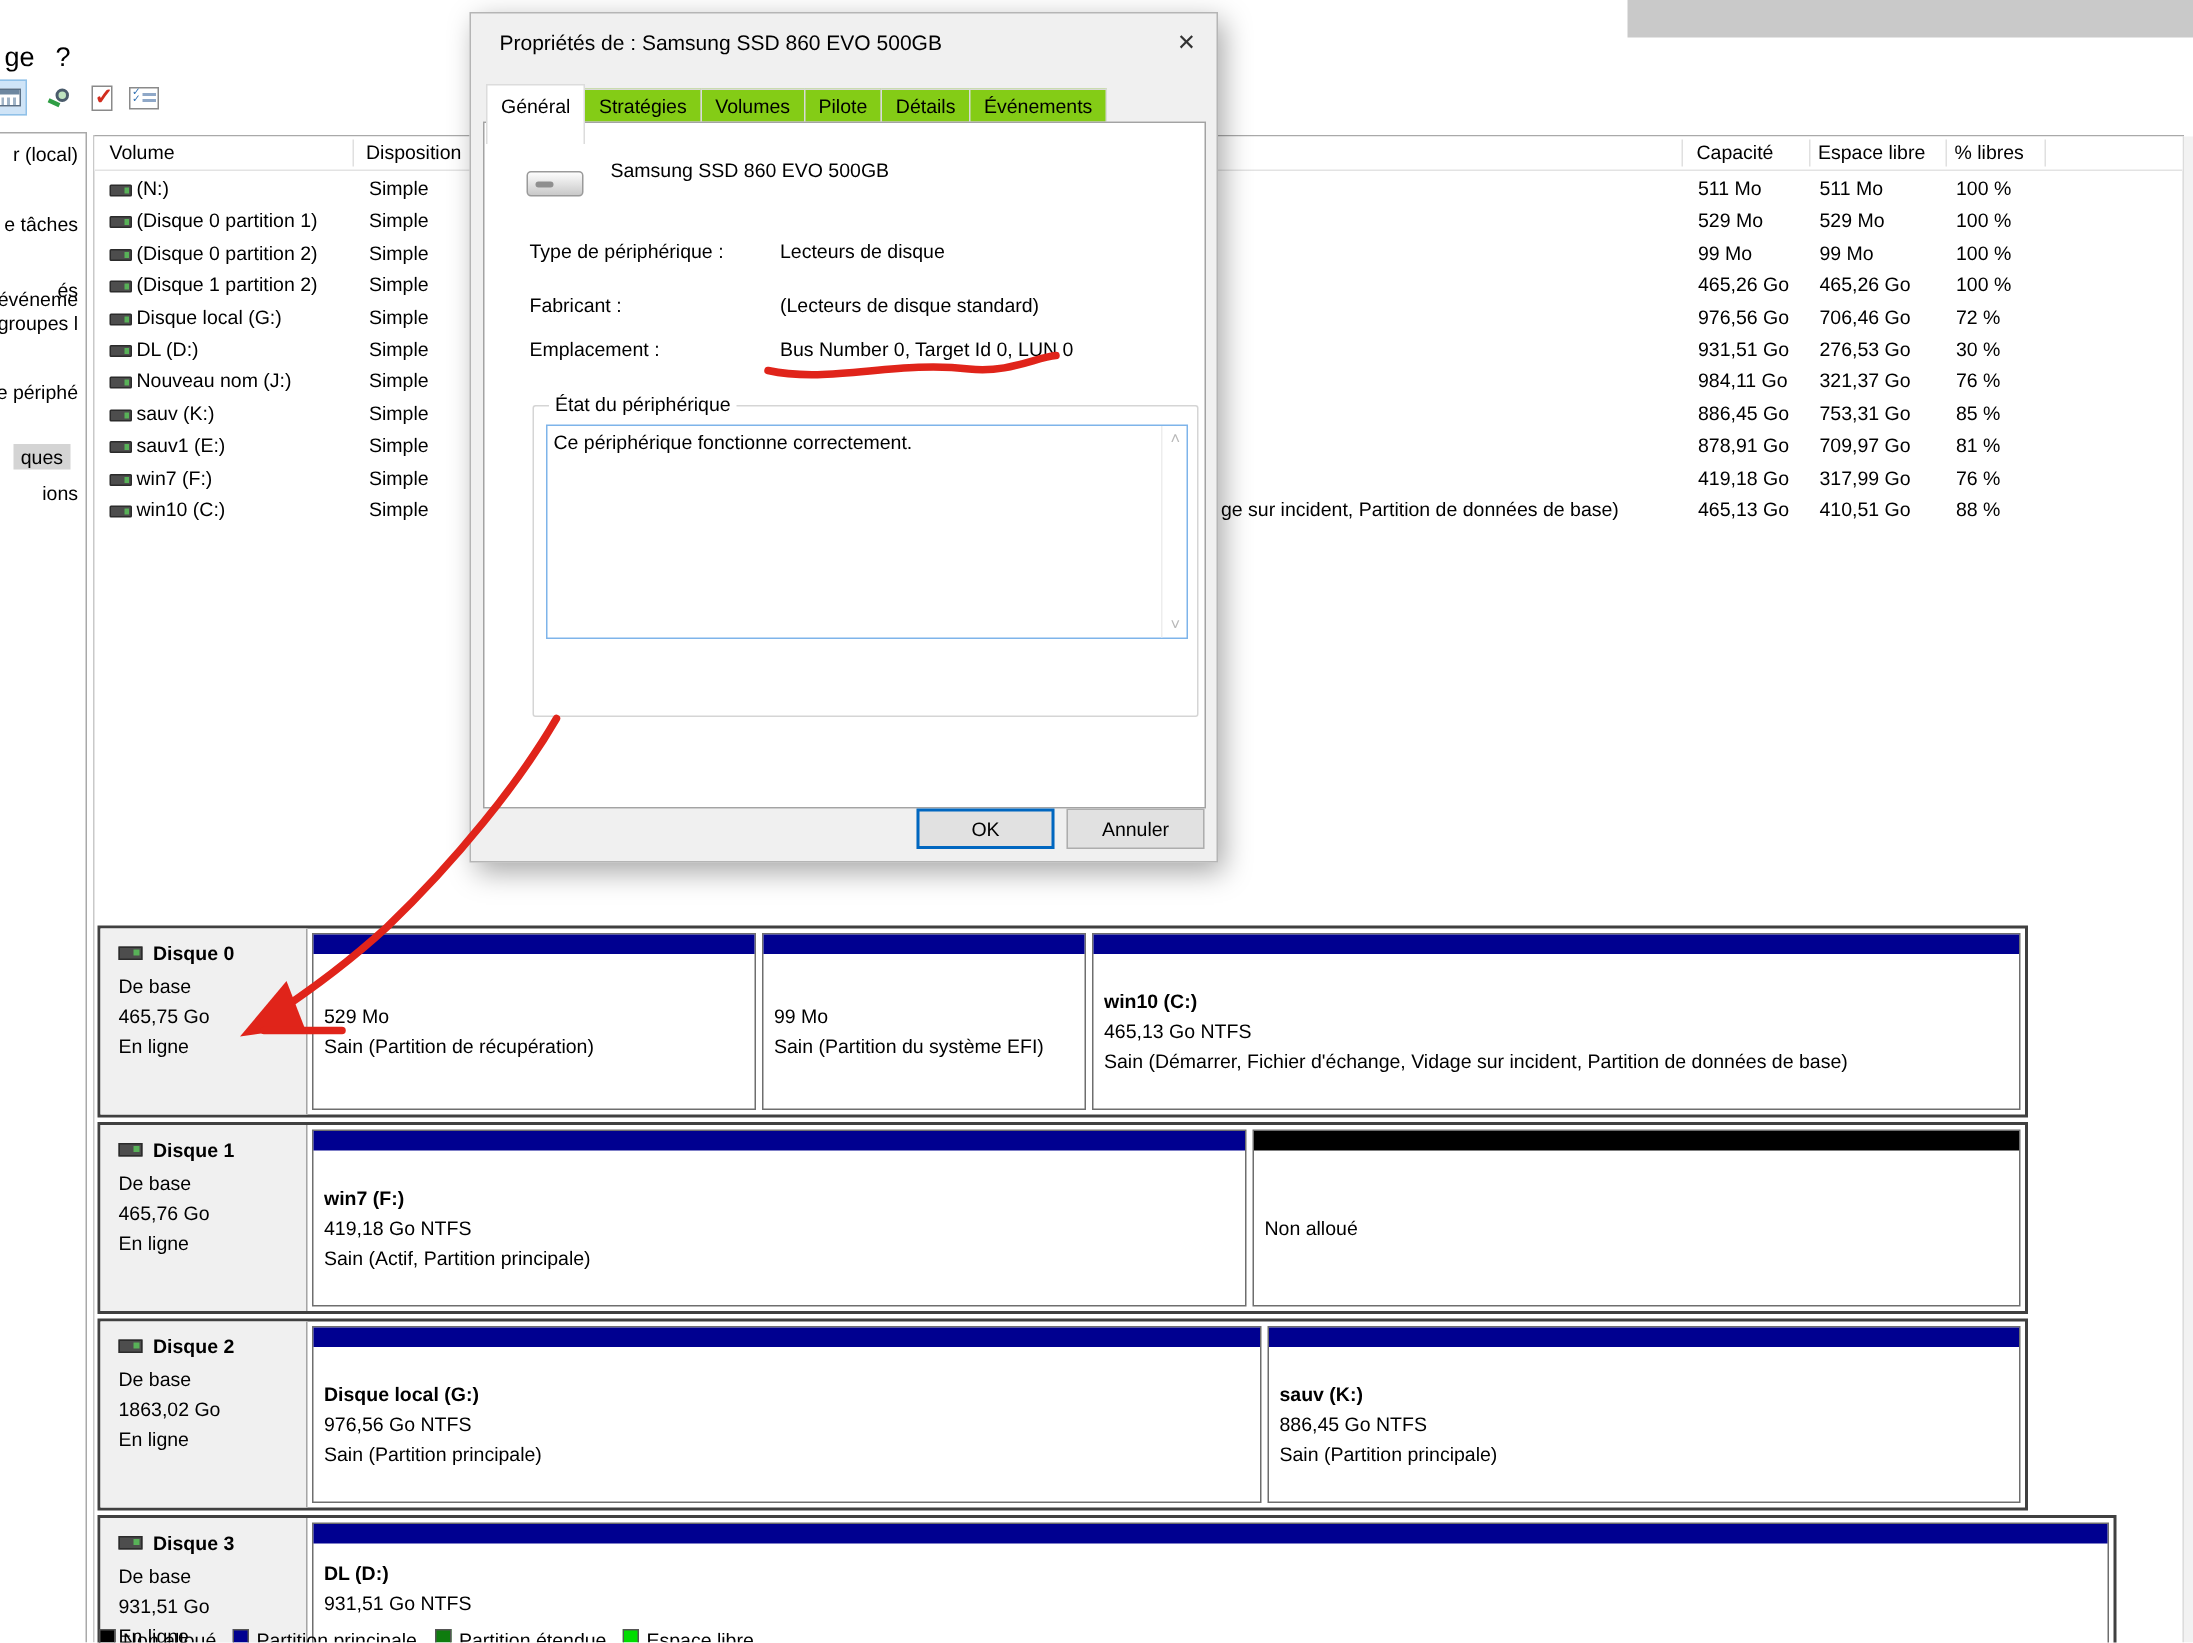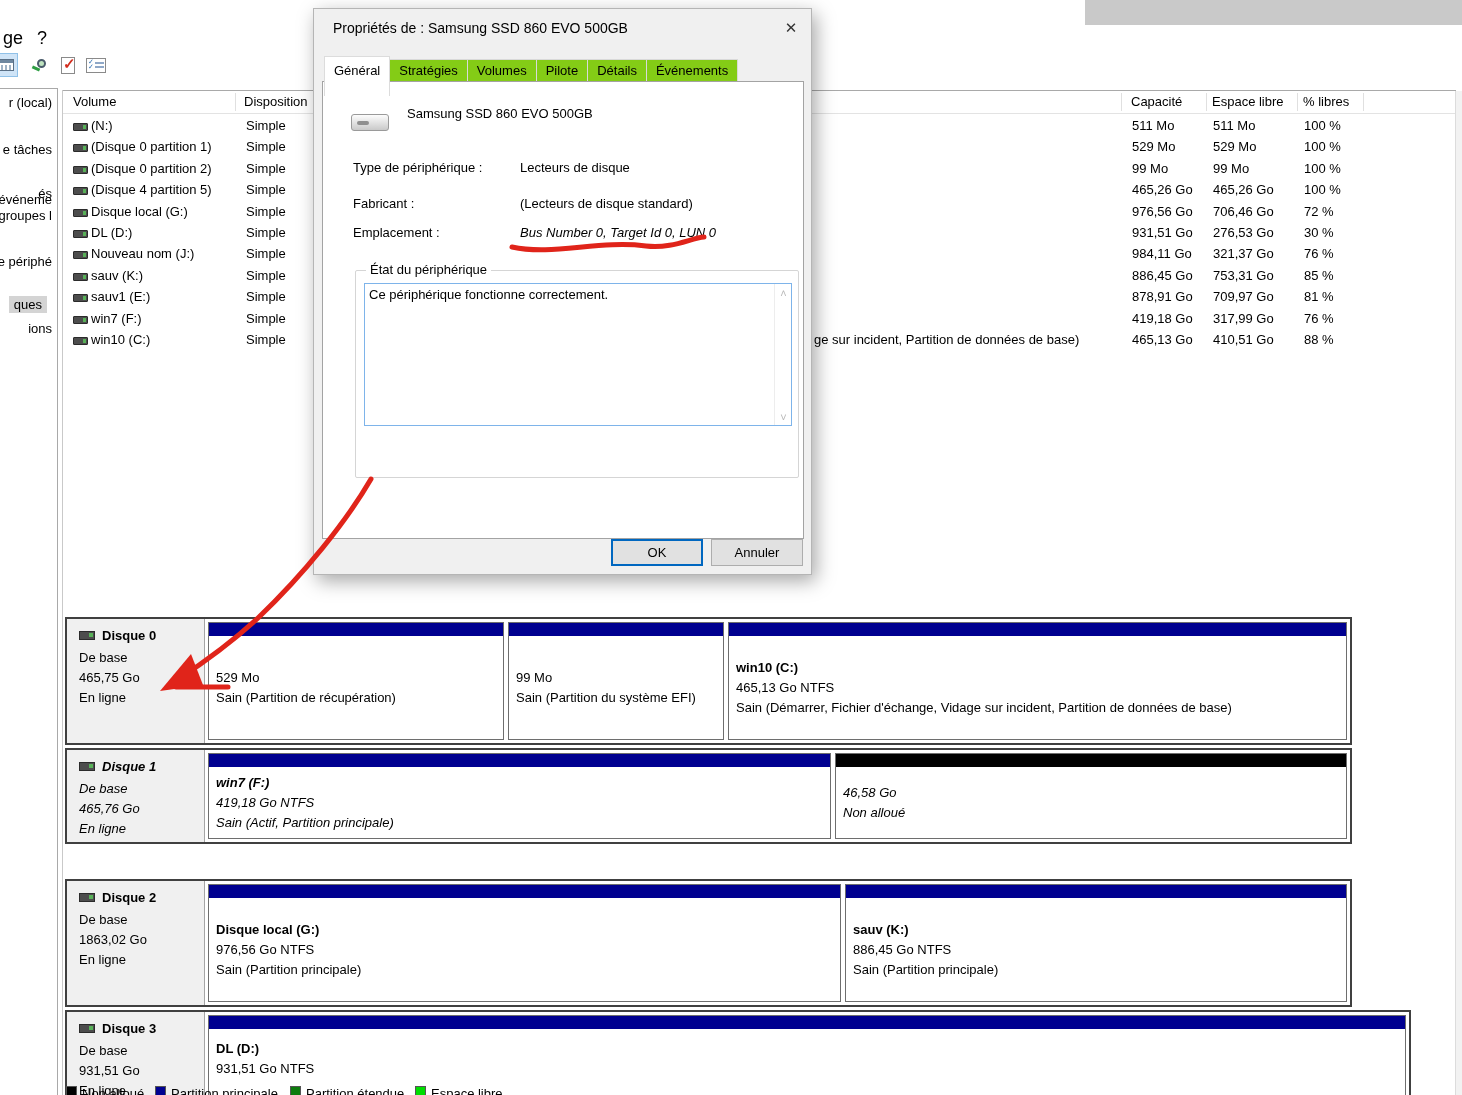--- a/index.html
+++ b/index.html
@@ -186,21 +186,21 @@
   <div class="vrow">
     <i class="vdisk-ico"></i>
     <span class="c-vol">(Disque 0 partition 2)</span>
     <span class="c-disp">Simple</span>
     <span class="c-cap">99 Mo</span>
     <span class="c-esp">99 Mo</span>
     <span class="c-pct">100 %</span>
   </div>
   <div class="vrow">
     <i class="vdisk-ico"></i>
-    <span class="c-vol">(Disque 4 partition 5)</span>
+    <span class="c-vol">(Disque 1 partition 2)</span>
     <span class="c-disp">Simple</span>
     <span class="c-cap">465,26 Go</span>
     <span class="c-esp">465,26 Go</span>
     <span class="c-pct">100 %</span>
   </div>
   <div class="vrow">
     <i class="vdisk-ico"></i>
     <span class="c-vol">Disque local (G:)</span>
     <span class="c-disp">Simple</span>
     <span class="c-cap">976,56 Go</span>
@@ -271,21 +271,21 @@
   </div>
   <div class="page">
     <span class="drive-ico"></span>
     <span class="dev-name">Samsung SSD 860 EVO 500GB</span>
 
     <span class="fld-label" style="top:78px;">Type de périphérique :</span>
     <span class="fld-value" style="top:78px;">Lecteurs de disque</span>
     <span class="fld-label" style="top:114px;">Fabricant :</span>
     <span class="fld-value" style="top:114px;">(Lecteurs de disque standard)</span>
     <span class="fld-label" style="top:143px;">Emplacement :</span>
-    <span class="fld-value" style="top:143px;font-style:italic;">Bus Number 0, Target Id 0, LUN 0</span>
+    <span class="fld-value" style="top:143px;">Bus Number 0, Target Id 0, LUN 0</span>
 
     <div class="groupbox">
       <span class="gb-legend">État du périphérique</span>
       <div class="statebox">
         <span class="txt">Ce périphérique fonctionne correctement.</span>
         <div class="sb-scroll">
           <span class="sb-arrow up">˄</span>
           <span class="sb-arrow down">˅</span>
         </div>
       </div>
@@ -324,21 +324,21 @@
       <div class="bar navy"></div>
       <div class="body">
         <span class="t">win10  (C:)</span>
         <span class="l">465,13 Go NTFS</span>
         <span class="l">Sain (Démarrer, Fichier d'échange, Vidage sur incident, Partition de données de base)</span>
       </div>
     </div>
   </div>
 </div>
 
-<div class="diskrow" style="top:748px; width:1287px; height:96px;font-style:italic;">
+<div class="diskrow" style="top:748px; width:1287px; height:128px;">
   <div class="dhead">
     <div class="nm">
         <i class="dh-ico"></i>
         <span>Disque 1</span>
       </div>
     <div class="ln">De base</div>
     <div class="ln">465,76 Go</div>
     <div class="ln">En ligne</div>
   </div>
   <div class="parts">
@@ -346,21 +346,20 @@
       <div class="bar navy"></div>
       <div class="body">
         <span class="t">win7  (F:)</span>
         <span class="l">419,18 Go NTFS</span>
         <span class="l">Sain (Actif, Partition principale)</span>
       </div>
     </div>
     <div class="part" style="flex:1;">
       <div class="bar black"></div>
       <div class="body">
-        <span class="l">46,58 Go</span>
         <span class="l">Non alloué</span>
       </div>
     </div>
   </div>
 </div>
 
 <div class="diskrow" style="top:879px; width:1287px; height:128px;">
   <div class="dhead">
     <div class="nm">
         <i class="dh-ico"></i>

